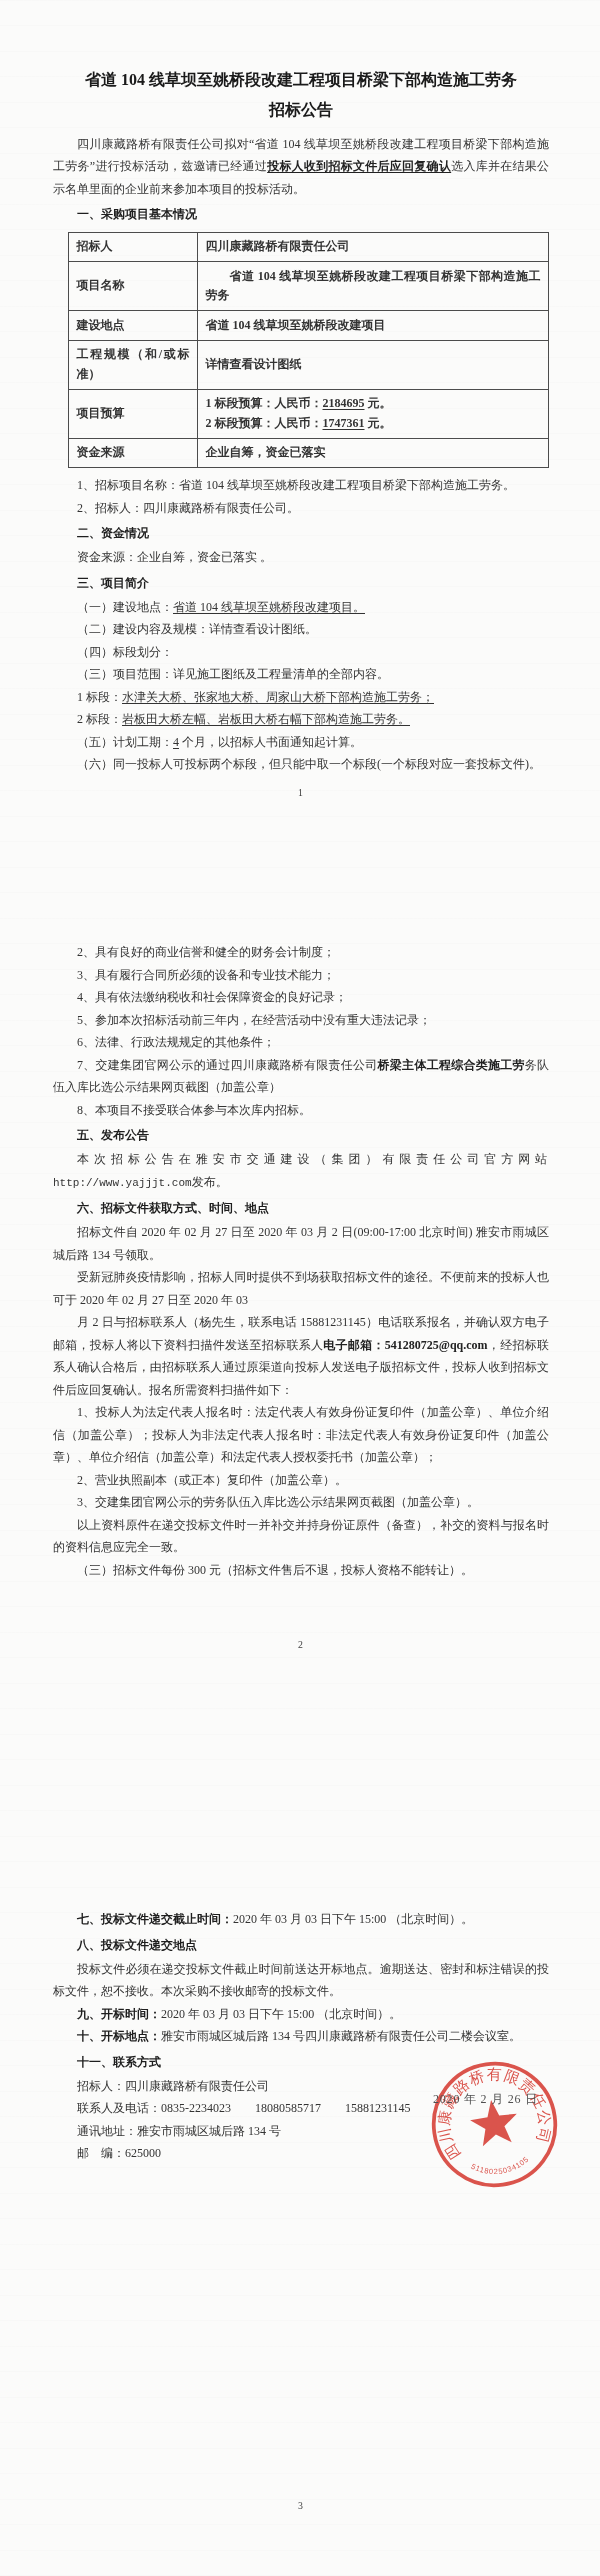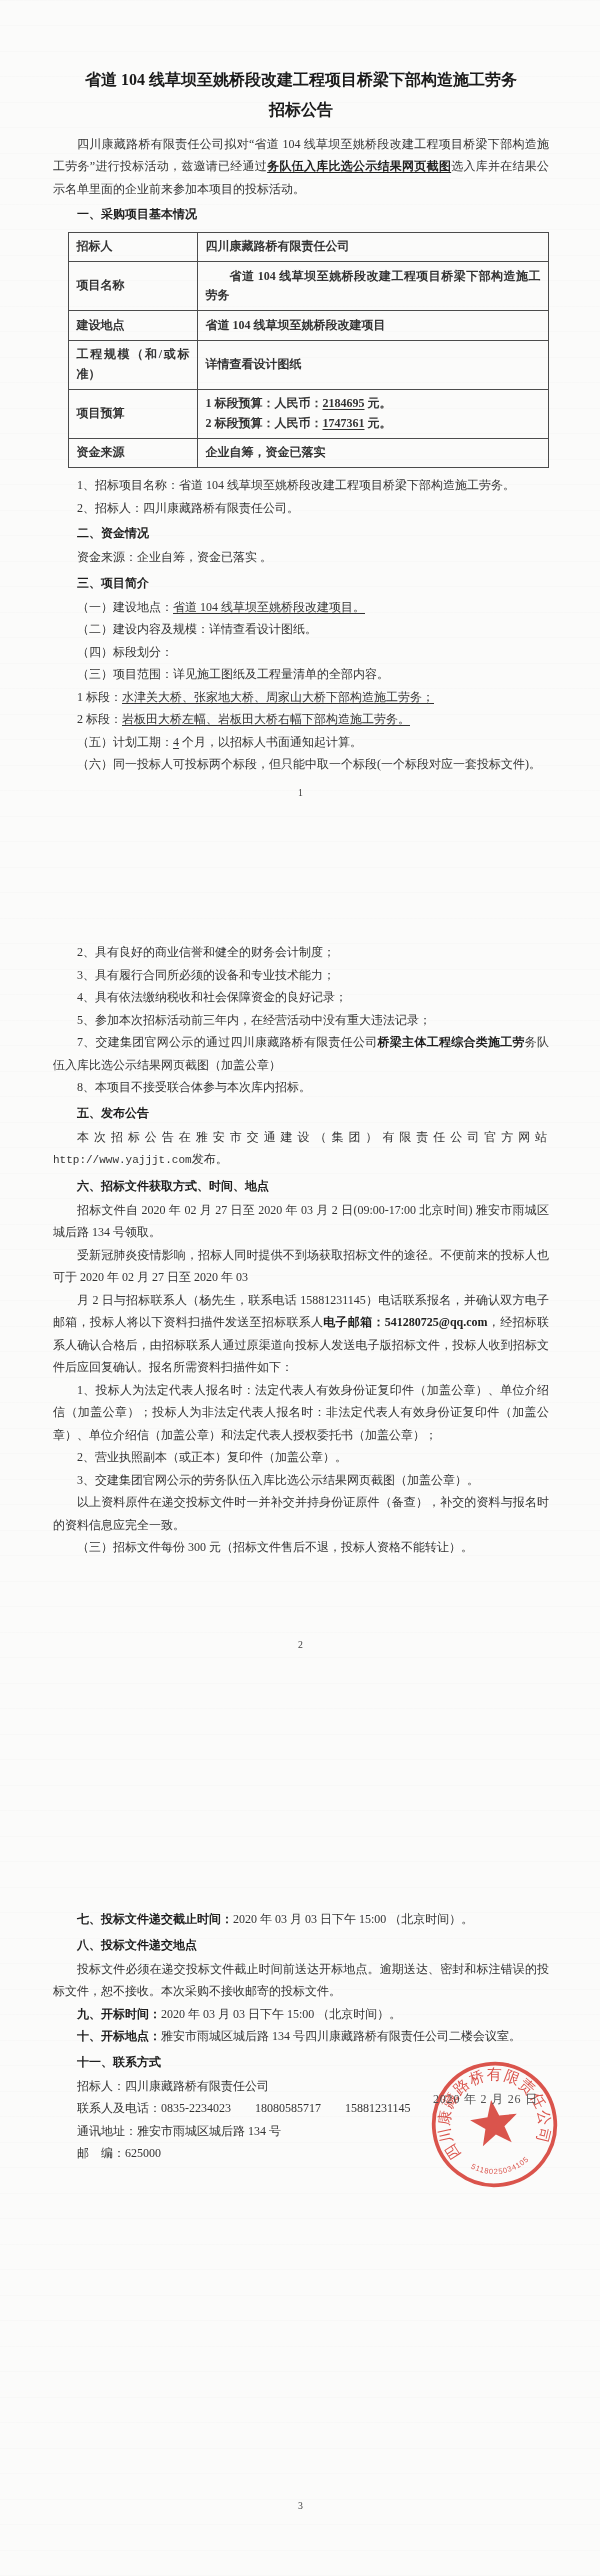--- a/index.html
+++ b/index.html
@@ -44,21 +44,21 @@
 </style>
 </head>
 <body>
 
 <div class="canvas">
 
   <div class="page" id="p1">
     <div class="title">省道 104 线草坝至姚桥段改建工程项目桥梁下部构造施工劳务</div>
     <div class="title">招标公告</div>
 
-    <p class="indent intro"><span>四川康藏路桥有限责任公司拟对“省道 104 线草坝至姚桥段改建工程项目桥梁下部构造施工劳务”进行投标活动，兹邀请已经通过</span><span class="bu">务队伍入库比选公示结果网页截图</span><span>选入库并在结果公示名单里面的企业前来参加本项目的投标活动。</span></p>
+    <p class="indent intro"><span>四川康藏路桥有限责任公司拟对“省道 104 线草坝至姚桥段改建工程项目桥梁下部构造施工劳务”进行投标活动，兹邀请已经通过</span><span class="bu">投标人收到招标文件后应回复确认</span><span>选入库并在结果公示名单里面的企业前来参加本项目的投标活动。</span></p>
 
     <p class="hd indent">一、采购项目基本情况</p>
 
     <table class="info">
       <tbody>
           <tr>
         <td class="lbl">招标人</td>
         <td class="val">四川康藏路桥有限责任公司</td>
       </tr>
       <tr>
@@ -105,20 +105,21 @@
     <p class="indent"><span>（五）计划工期：</span><span class="u">4</span><span> 个月，以招标人书面通知起计算。</span></p>
     <p class="indent">（六）同一投标人可投标两个标段，但只能中取一个标段(一个标段对应一套投标文件)。</p>
 
   </div>
 
   <div class="page" id="p2">
     <p class="indent">2、具有良好的商业信誉和健全的财务会计制度；</p>
     <p class="indent">3、具有履行合同所必须的设备和专业技术能力；</p>
     <p class="indent">4、具有依法缴纳税收和社会保障资金的良好记录；</p>
     <p class="indent">5、参加本次招标活动前三年内，在经营活动中没有重大违法记录；</p>
+    <p class="indent">6、法律、行政法规规定的其他条件；</p>
     <p class="indent"><span>7、交建集团官网公示的通过四川康藏路桥有限责任公司</span><span class="b">桥梁主体工程综合类施工劳</span><span>务队伍入库比选公示结果网页截图（加盖公章）</span></p>
     <p class="indent">8、本项目不接受联合体参与本次库内招标。</p>
 
     <p class="hd indent">五、发布公告</p>
     <p class="indent"><span class="spread">本次招标公告在雅安市交通建设（集团）有限责任公司官方网站</span><span class="url">http://www.yajjjt.com</span><span>发布。</span></p>
 
     <p class="hd indent">六、招标文件获取方式、时间、地点</p>
     <p class="indent">招标文件自 2020 年 02 月 27 日至 2020 年 03 月 2 日(09:00-17:00 北京时间) 雅安市雨城区城后路 134 号领取。</p>
     <p class="indent">受新冠肺炎疫情影响，招标人同时提供不到场获取招标文件的途径。不便前来的投标人也可于 2020 年 02 月 27 日至 2020 年 03</p>
     <p class="indent"><span>月 2 日与招标联系人（杨先生，联系电话 15881231145）电话联系报名，并确认双方电子邮箱，投标人将以下资料扫描件发送至招标联系人</span><span class="b">电子邮箱：541280725@qq.com</span><span>，经招标联系人确认合格后，由招标联系人通过原渠道向投标人发送电子版招标文件，投标人收到招标文件后应回复确认。报名所需资料扫描件如下：</span></p>

